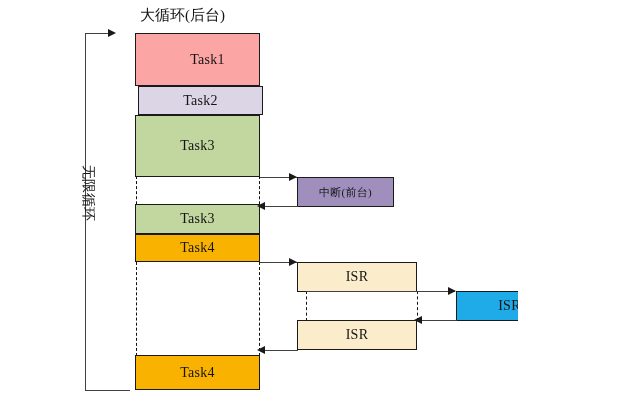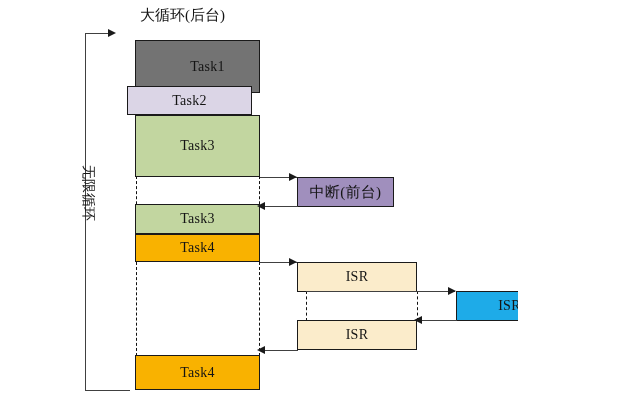--- a/index.html
+++ b/index.html
@@ -26,21 +26,21 @@
     border: 1.5px solid #1a1a1a;
     display: flex;
     align-items: center;
     justify-content: center;
     font-size: 14px;
     color: #141414;
     letter-spacing: 0.3px;
     white-space: nowrap;
   }
   .box.cjk {
-    font-size: 15px;
+    font-size: 11px;
   }
 
   
   .label {
     position: absolute;
     font-size: 15px;
     color: #141414;
     white-space: nowrap;
   }
   .vlabel {
@@ -99,23 +99,23 @@
 
   <div class="hline" style="left:85px; top:390px; width:45px;"></div>
 
   <div class="vlabel" style="left:97px; top:165px;">无限循环</div>
 
   <div class="vdash" style="left:136px; top:176px; height:180px;"></div>
   <div class="vdash" style="left:259px; top:176px; height:180px;"></div>
   <div class="vdash" style="left:306px; top:291px; height:30px;"></div>
   <div class="vdash" style="left:417px; top:291px; height:30px;"></div>
 
-  <div class="box" style="left:135px; top:40px; width:125px; height:53px; background:#737373;padding-left:20px;">Task1</div>
+  <div class="box" style="left:135px; top:33px; width:125px; height:53px; background:#fca5a5;padding-left:20px;">Task1</div>
 
-  <div class="box" style="left:127px; top:86px; width:125px; height:29px; background:#dbd5e6;">Task2</div>
+  <div class="box" style="left:138px; top:86px; width:125px; height:29px; background:#dbd5e6;">Task2</div>
 
   <div class="box" style="left:135px; top:115px; width:125px; height:62px; background:#c2d6a0;">Task3</div>
 
   <div class="box" style="left:135px; top:204px; width:125px; height:30px; background:#c2d6a0;">Task3</div>
 
   <div class="box" style="left:135px; top:234px; width:125px; height:28px; background:#f9b200;">Task4</div>
 
   <div class="box" style="left:135px; top:355px; width:125px; height:35px; background:#f9b200;">Task4</div>
 
   <div class="hline" style="left:260px; top:177px; width:37px;"></div>

